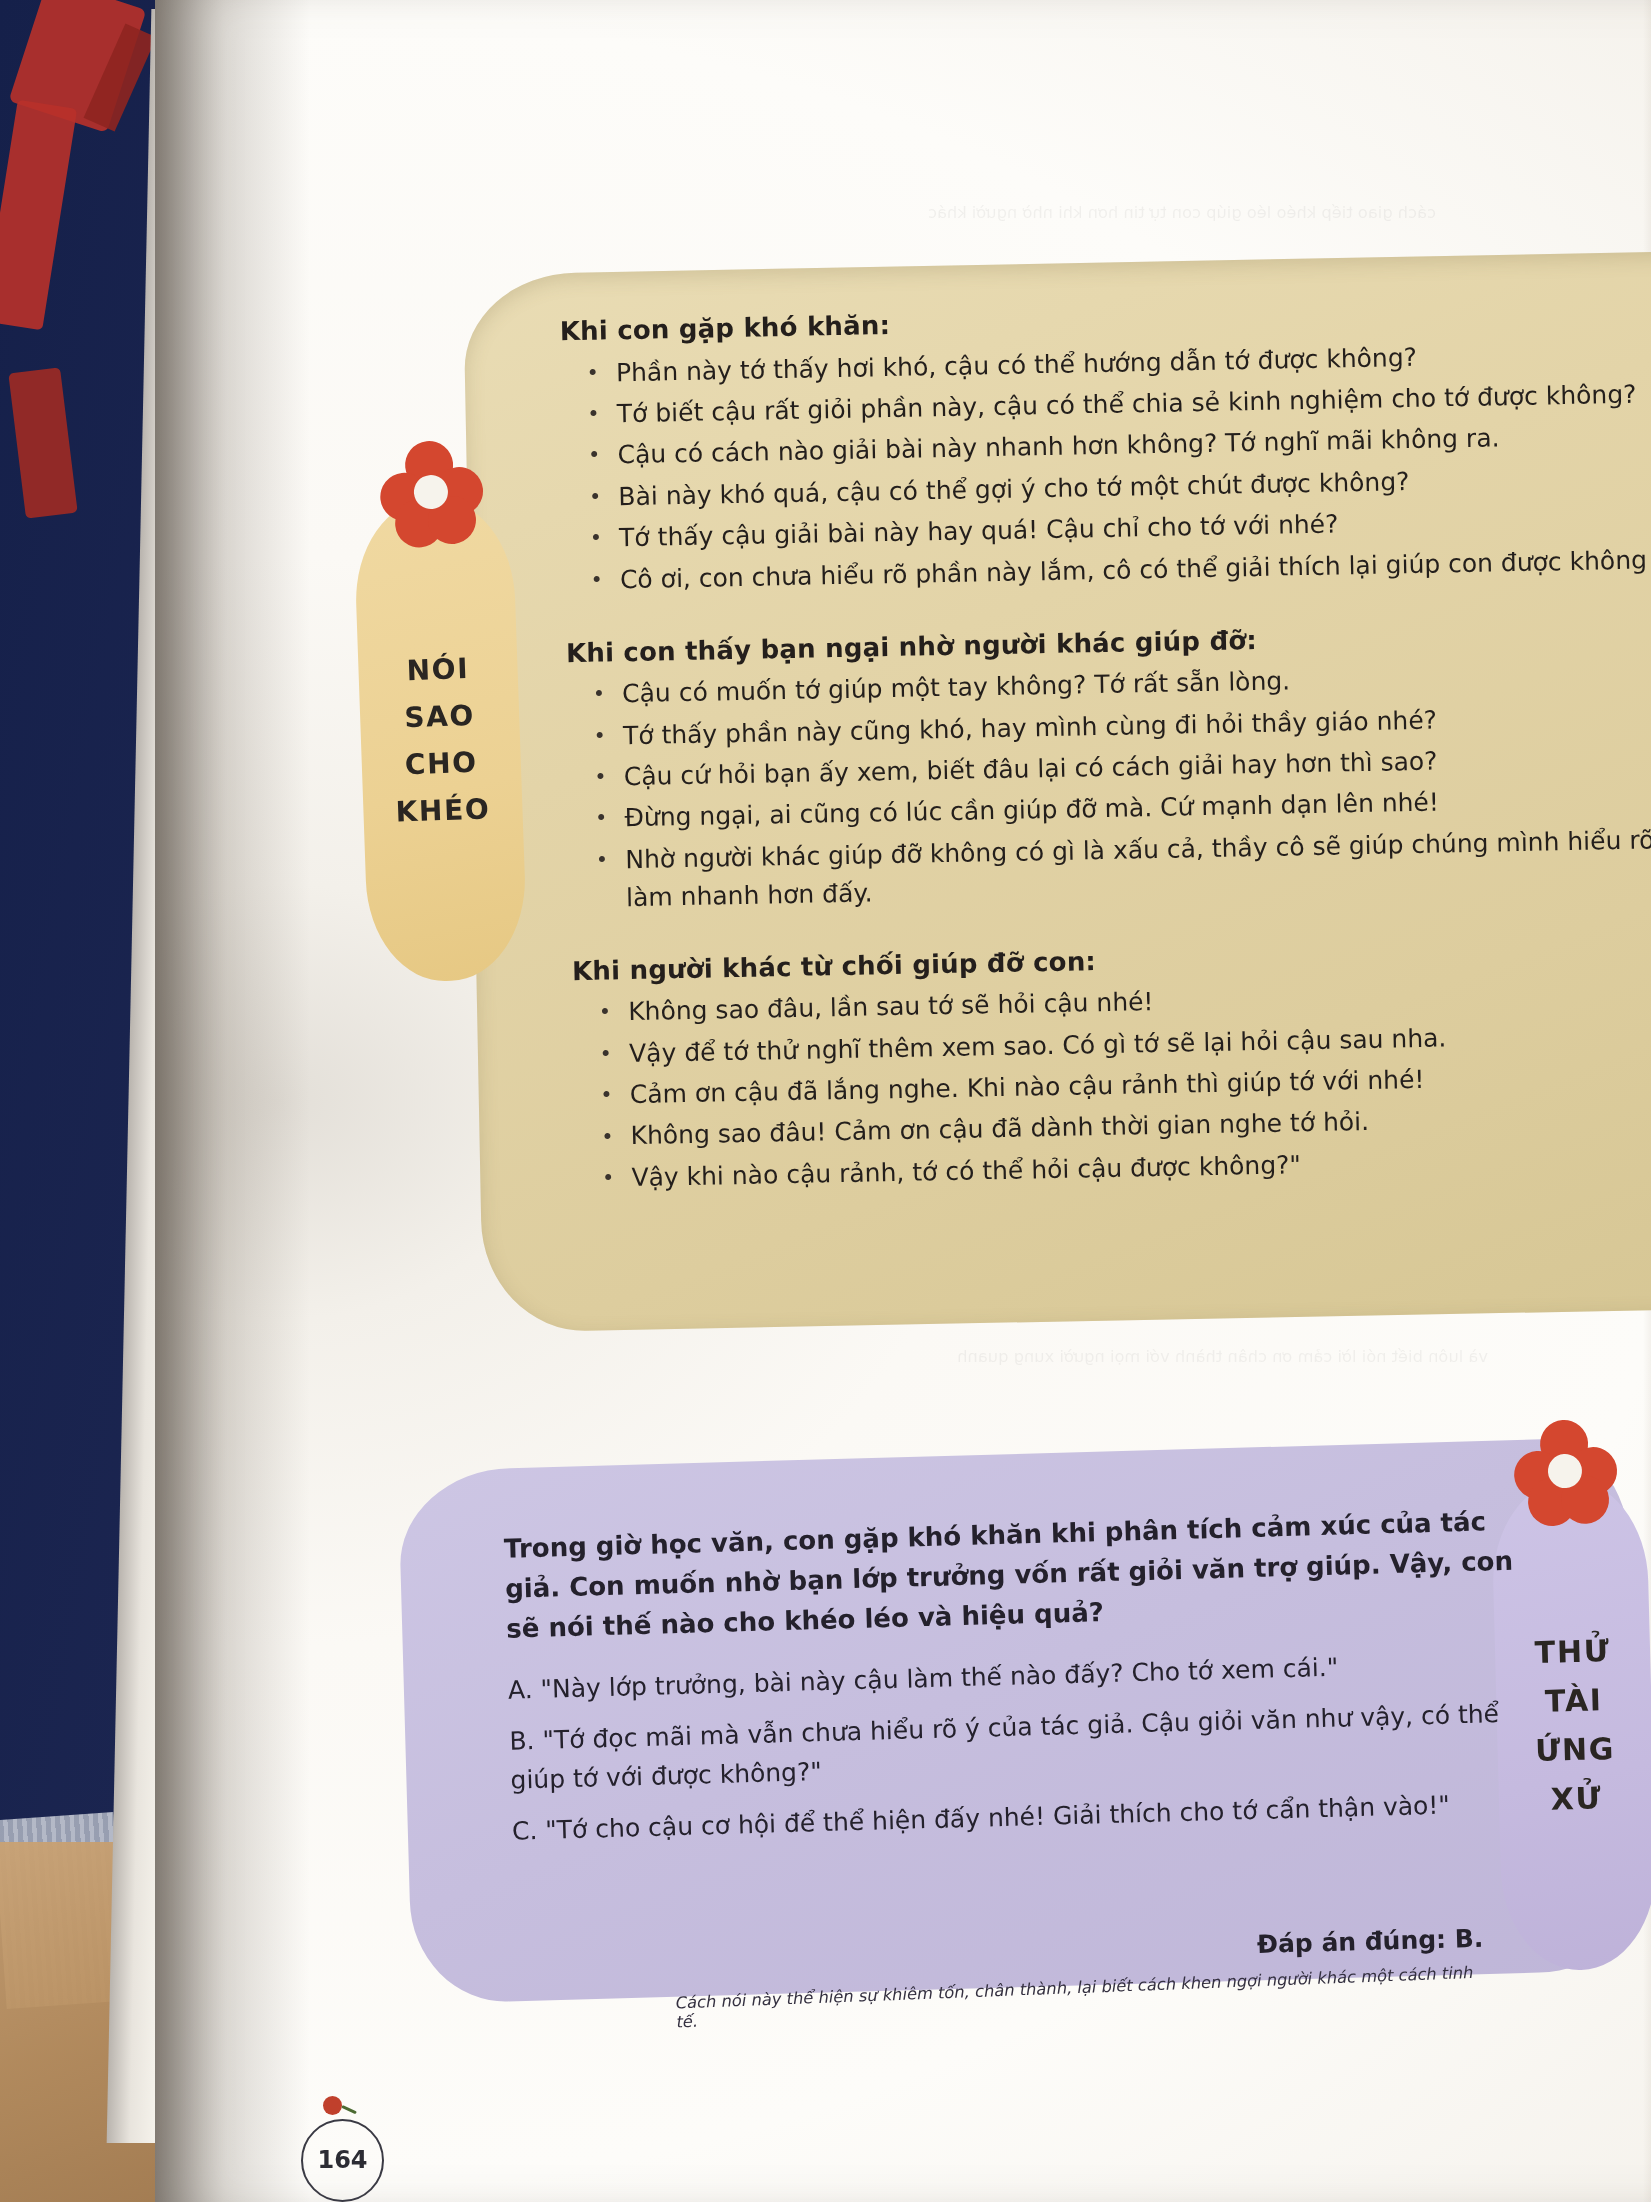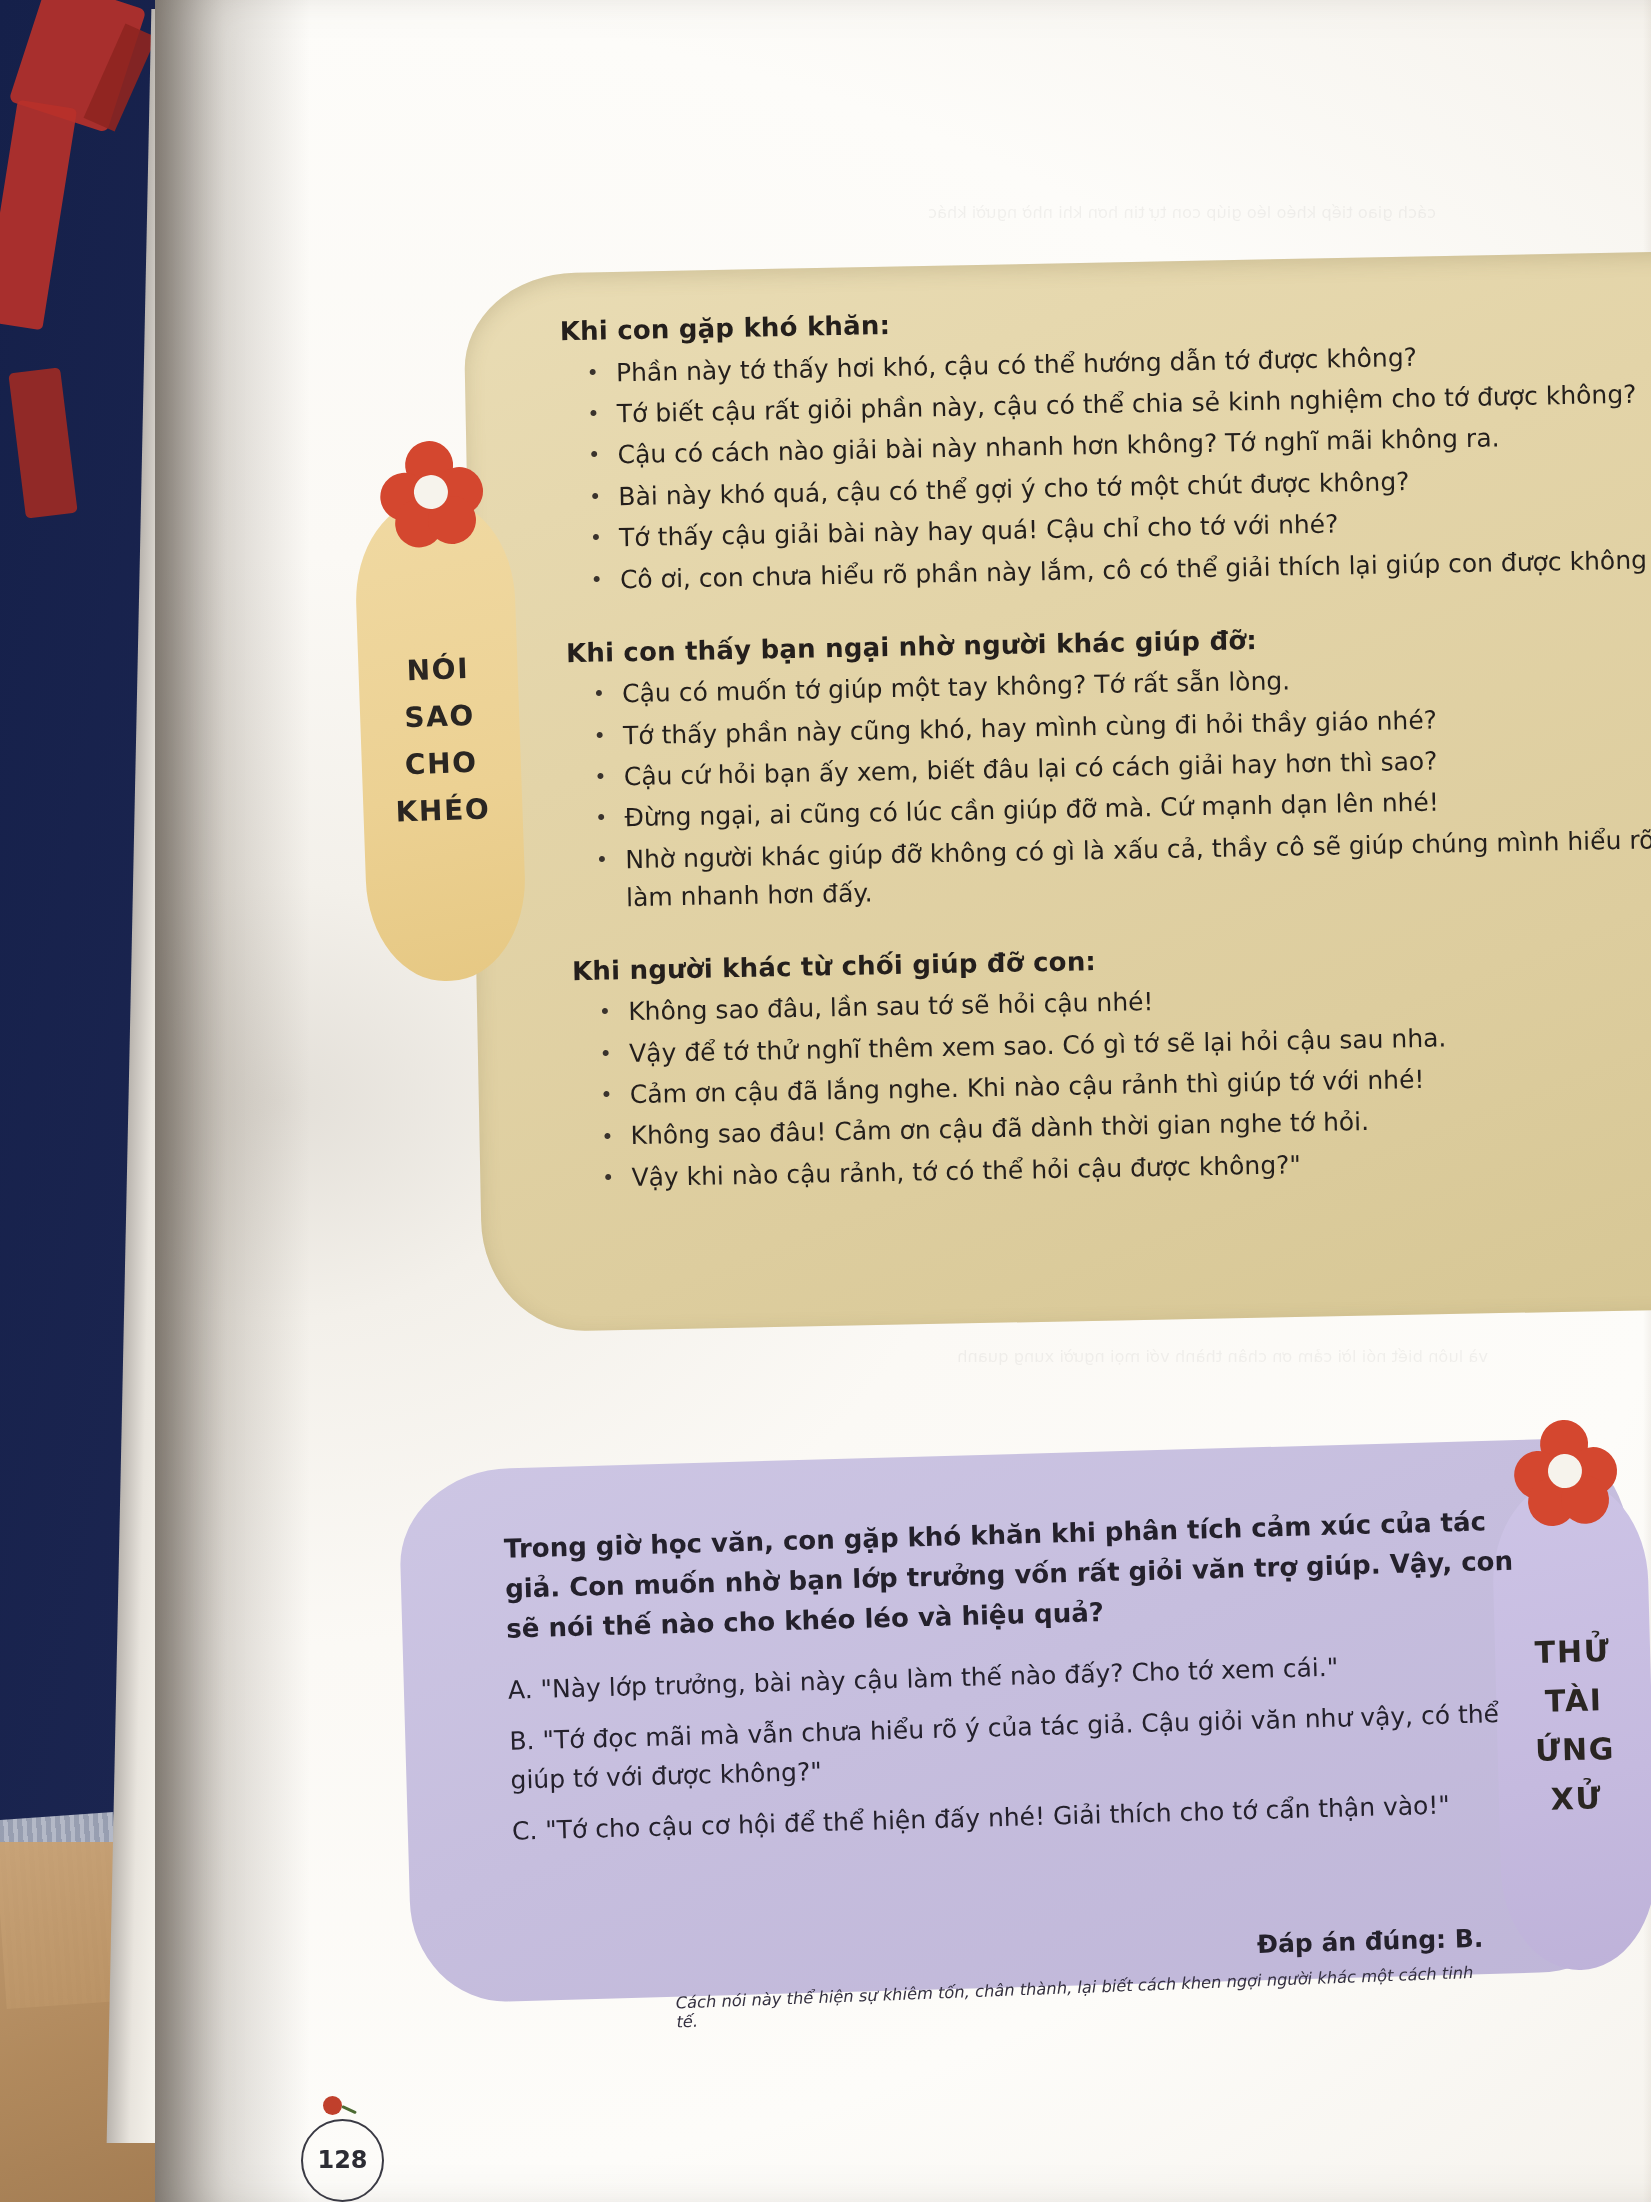--- a/index.html
+++ b/index.html
@@ -408,18 +408,18 @@
       <p class="quiz-opt">A. "Này lớp trưởng, bài này cậu làm thế nào đấy? Cho tớ xem cái."</p>
       <p class="quiz-opt">B. "Tớ đọc mãi mà vẫn chưa hiểu rõ ý của tác giả. Cậu giỏi văn như vậy, có thể giúp tớ với được không?"</p>
       <p class="quiz-opt">C. "Tớ cho cậu cơ hội để thể hiện đấy nhé! Giải thích cho tớ cẩn thận vào!"</p>
       <div class="quiz-answer">Đáp án đúng: B.</div>
       <div class="quiz-note">Cách nói này thể hiện sự khiêm tốn, chân thành, lại biết cách khen ngợi người khác một cách tinh tế.</div>
     </div>
 
     <div class="page-num-wrap">
       <div class="page-num-berry"></div>
       <div class="page-num-stem"></div>
-      <div class="page-num-circle">128</div>
+      <div class="page-num-circle">164</div>
     </div>
 
   </div>
 </div>
 
 
 </body></html>

